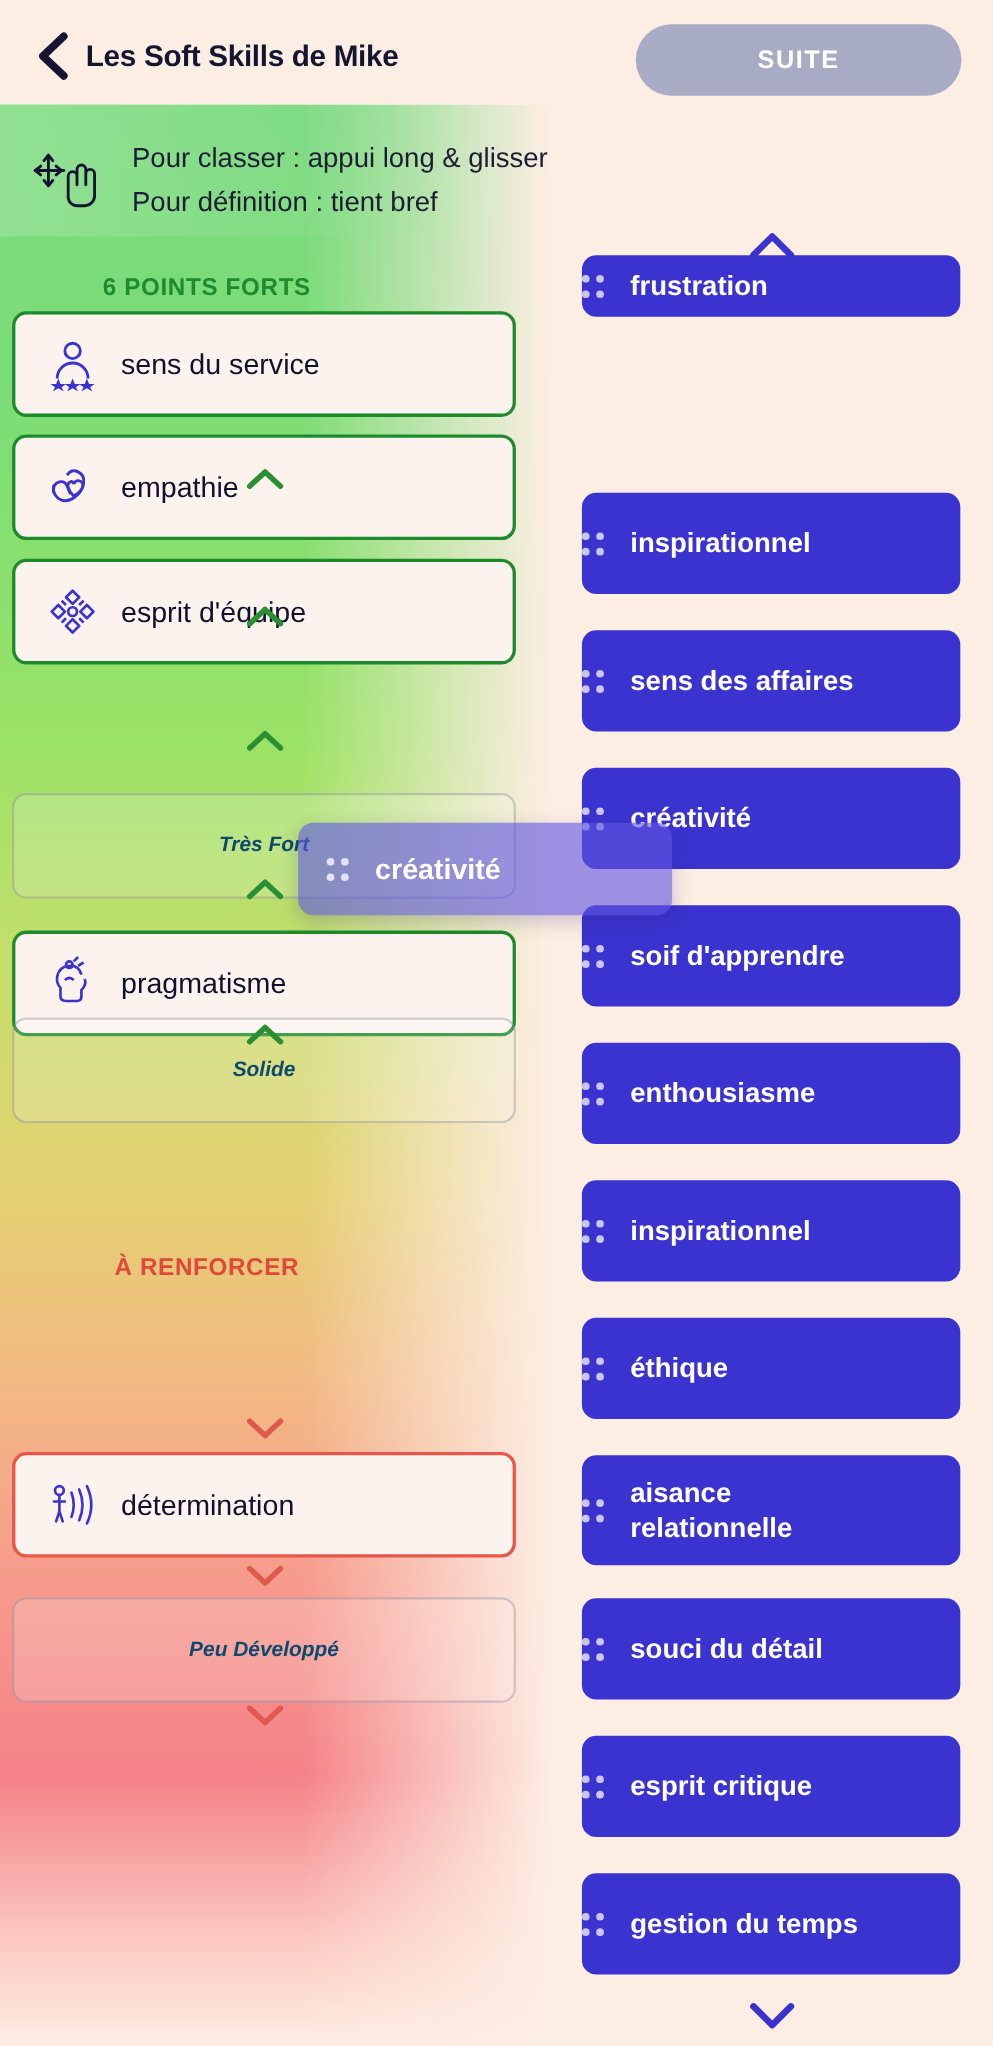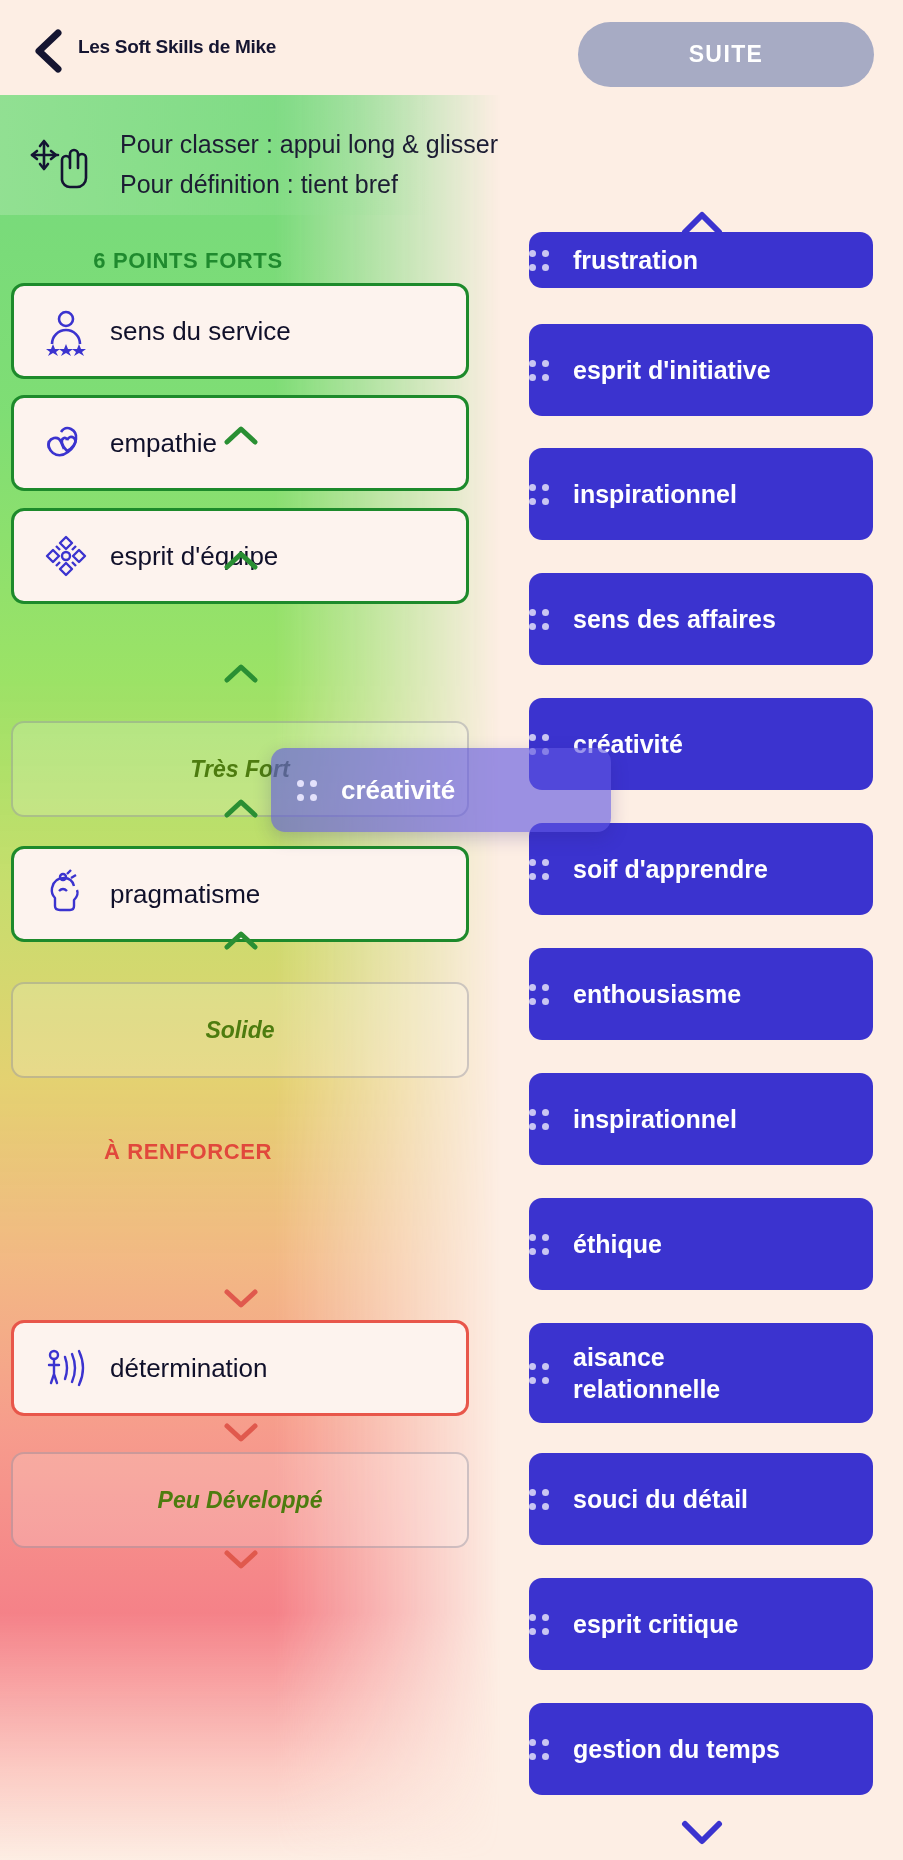--- a/index.html
+++ b/index.html
@@ -57,21 +57,21 @@
     position: absolute;
     left: 26px; top: 26px;
     width: 44px; height: 50px;
     display: flex; align-items: center; justify-content: center;
     cursor: pointer;
   }
   .back-btn svg { display: block; }
   .page-title {
     position: absolute;
     left: 78px; top: 36px;
-    font-size: 19px;
+    font-size: 27px;
     font-weight: bold;
     color: #151531;
     letter-spacing: -0.3px;
   }
   .suite-btn {
     position: absolute;
     left: 578px; top: 22px;
     width: 296px; height: 65px;
     background: #a7abc4;
     border-radius: 33px;
@@ -150,24 +150,24 @@
     width: 52px; height: 52px;
     margin-right: 18px;
     flex: 0 0 52px;
     display: flex; align-items: center; justify-content: center;
   }
   .lcard .ltext {
     font-size: 26px;
     color: #10102a;
   }
   .lcard.ghost .ltext {
-    font-size: 23px;
+    font-size: 19px;
     font-style: italic;
     font-weight: bold;
-    color: #4d7c0f;
+    color: #0c4a6e;
   }
 
   
   .chev {
     position: absolute;
     left: 224px;
     width: 34px; height: 22px;
     z-index: 4;
   }
 
@@ -382,21 +382,21 @@
             <path d="M33 17 q-2 -8 -10 -8 q-10 0 -12 10 q-1 6 3 10 l0 8 q0 4 5 4 l10 0 q4 0 4 -4 l0 -6 q5 -5 3 -10"></path>
             <circle cx="22" cy="8" r="3"></circle>
             <path d="M26 5 l4 -4 M30 9 l5 -3"></path>
             <path d="M18 22 q4 -4 8 0"></path>
           </g>
         </svg>
       </span>
       <span class="ltext">pragmatisme</span>
     </div>
 
-    <div class="lcard ghost" style="top:982px">
+    <div class="lcard ghost" style="top:925px">
       <span class="ltext">Solide</span>
     </div>
 
 
     <div class="lcard red" style="top:1320px">
       <span class="licon">
         <svg width="50" height="50" viewBox="0 0 50 50">
           <g stroke="#3b33cf" stroke-width="2.4" fill="none" stroke-linecap="round">
             <circle cx="13" cy="12" r="4"></circle>
             <path d="M13 17 l0 14 M8 22 l10 0 M10 40 l3 -9 3 9"></path>
@@ -424,29 +424,20 @@
     <div class="rchip" style="top:232px;height:56px">
       <span class="grip">
           <i></i>
           <i></i>
           <i></i>
           <i></i>
         </span>
       <span class="rtext">frustration</span>
     </div>
 
-    <div class="rchip" style="top:324px;height:92px">
-      <span class="grip">
-          <i></i>
-          <i></i>
-          <i></i>
-          <i></i>
-        </span>
-      <span class="rtext">esprit d'initiative</span>
-    </div>
 
     <div class="rchip" style="top:448px;height:92px">
       <span class="grip">
           <i></i>
           <i></i>
           <i></i>
           <i></i>
         </span>
       <span class="rtext">inspirationnel</span>
     </div>

